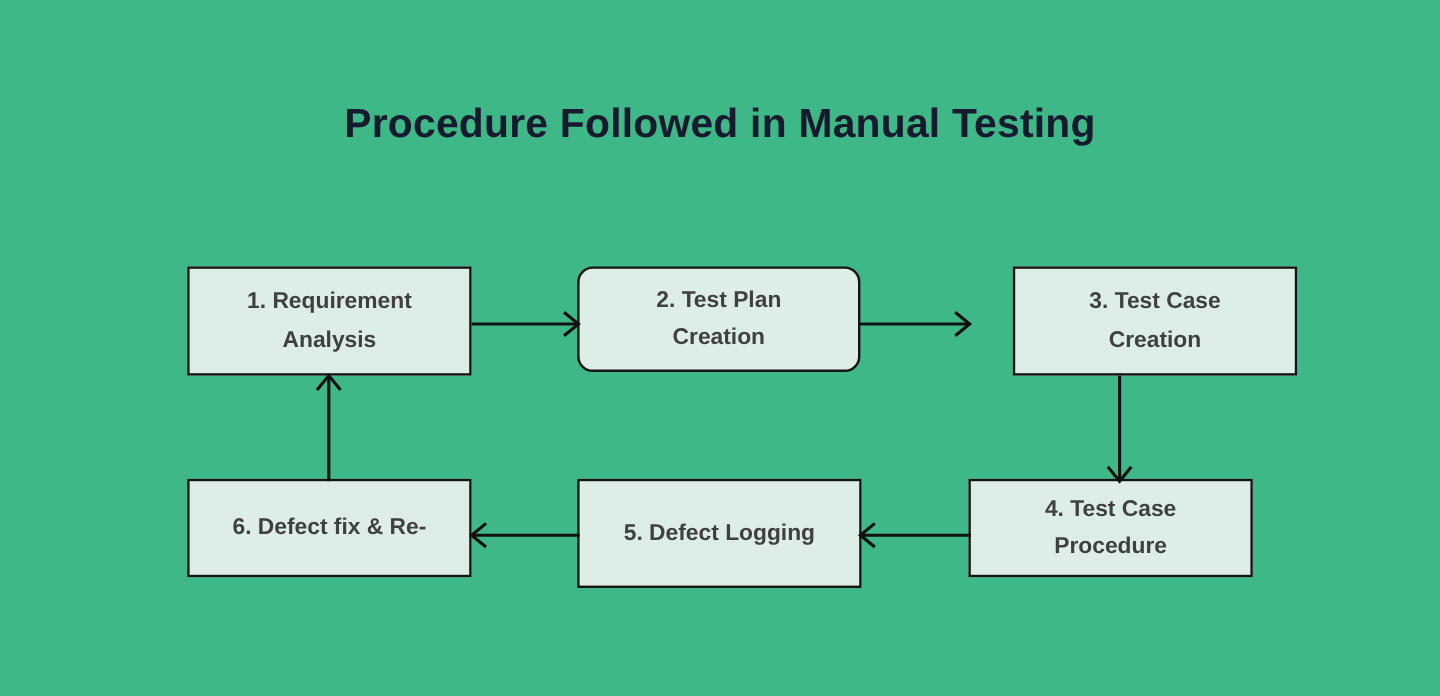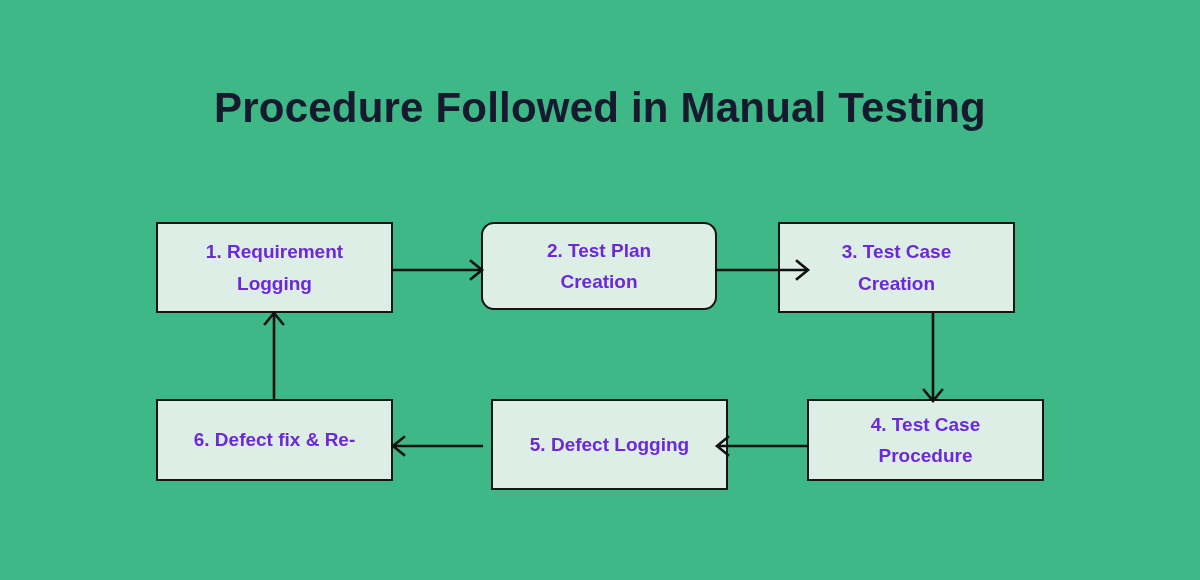--- a/index.html
+++ b/index.html
@@ -17,50 +17,50 @@
     width: 1200px;
     height: 580px;
     background: #3DB886;
   }
   #diagram-title {
     position: absolute;
     left: 0;
     top: 83px;
     width: 1200px;
     text-align: center;
-    font-size: 42px;
+    font-size: 34px;
     font-weight: bold;
     color: #171A2E;
     letter-spacing: 0.2px;
     line-height: 1.2;
   }
   .node {
     position: absolute;
     box-sizing: border-box;
     background: #DCEEE6;
     border: 2px solid #151515;
     display: flex;
     align-items: center;
     justify-content: center;
     text-align: center;
-    color: #6d28d9;
+    color: #404040;
     font-size: 19px;
     font-weight: bold;
     line-height: 1.65;
     padding: 0 14px;
   }
   .node-label { display: block; }
 
   
   #node-1 { left: 156px; top: 222px; width: 237px; height: 91px; }
   #node-2 { left: 481px; top: 222px; width: 236px; height: 88px; border-radius: 13px; }
-  #node-3 { left: 778px; top: 222px; width: 237px; height: 91px; align-items: center; }
+  #node-3 { left: 844px; top: 222px; width: 237px; height: 91px; align-items: center; }
   
   #node-6 { left: 156px; top: 399px; width: 237px; height: 82px; }
-  #node-5 { left: 491px; top: 399px; width: 237px; height: 91px; }
+  #node-5 { left: 481px; top: 399px; width: 237px; height: 91px; }
   #node-4 { left: 807px; top: 399px; width: 237px; height: 82px; }
 
   .arrow-svg {
     position: absolute;
     overflow: visible;
   }
   .arrow-line {
     stroke: #101010;
     stroke-width: 2.6;
     fill: none;
@@ -82,21 +82,21 @@
 </head>
 <body>
 
 <div id="canvas">
 
   <div id="diagram-title">Procedure Followed in Manual Testing</div>
 
   <div class="node" id="node-1">
     <div>
       <span class="node-label">1. Requirement</span>
-      <span class="node-label">Logging</span>
+      <span class="node-label">Analysis</span>
     </div>
   </div>
 
   <div class="node" id="node-2">
     <div>
       <span class="node-label">2.  Test Plan</span>
       <span class="node-label">Creation</span>
     </div>
   </div>
 

